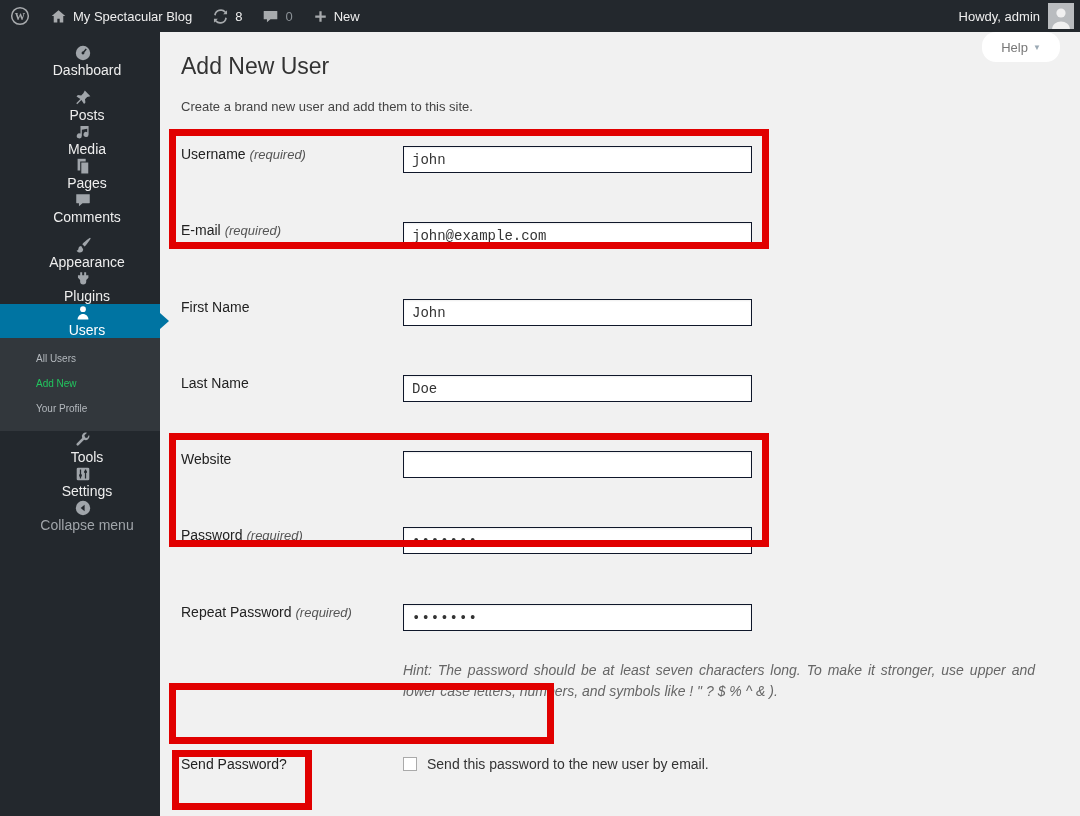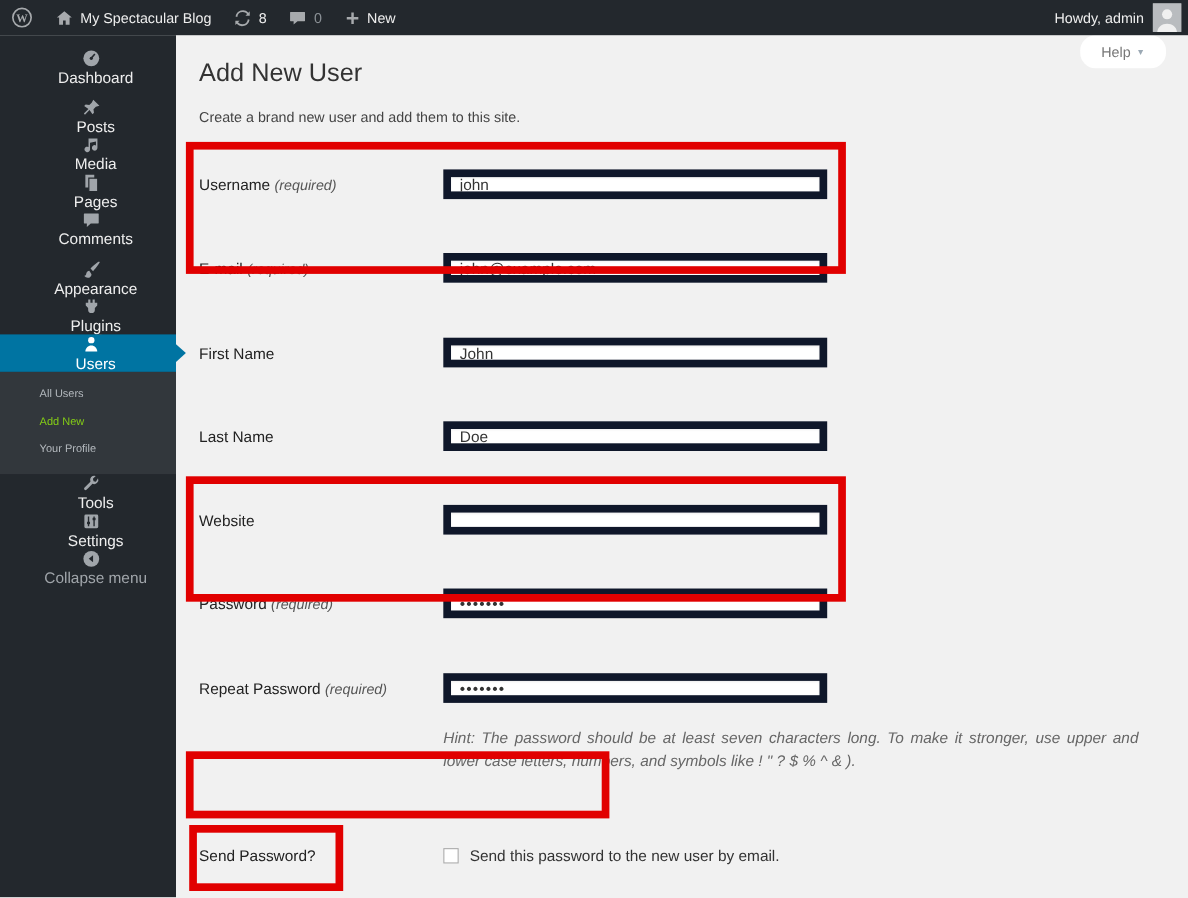--- a/index.html
+++ b/index.html
@@ -24,40 +24,40 @@
         font-size:14px; cursor:pointer; position:relative;flex-direction:column; }
   .mi .ico { width:18px; height:18px; margin-right:9px; color:#a0a5aa; flex:0 0 18px; }
   .mi .ico svg { width:18px; height:18px; display:block; fill:currentColor; }
   .mi.dim { color:#a0a5aa; }
   .mi.active { background:#0074a2; color:#fff; }
   .mi.active .ico { color:#fff; }
   .badge { margin-left:7px; min-width:18px; height:18px; line-height:18px; border-radius:9px;
            background:#d54e21; color:#fff; font-size:11px; text-align:center; padding:0 2px; }
   .submenu { background:#32373c; padding:8px 0 10px 0; list-style:none; }
   .smi { display:block; padding:7px 0 7px 36px; font-size:10px; color:#b4b9be; cursor:pointer; }
-  .smi.current { color:#84cc16; }
+  .smi.current { color:#22c55e; }
   .users-arrow { position:absolute; left:160px; top:313px; width:0; height:0;
                  border:8px solid transparent; border-left:9px solid #0074a2; z-index:11; }
 
   
   .content { position:absolute; top:32px; left:160px; right:0; bottom:0; background:#f1f1f1; }
   .help-tab { position:absolute; top:0; right:20px; width:78px; height:30px; background:#fff;
               color:#777; font-size:13px; display:flex; align-items:center; justify-content:center;
               gap:5px; cursor:pointer;border-radius:14px; }
   .help-tab .tri { font-size:8px; color:#9ba9b4; }
   .page-title { position:absolute; left:21px; top:20px; font-size:23px; font-weight:400; color:#333; line-height:29px; }
   .page-desc { position:absolute; left:21px; top:67px; font-size:13px; color:#444; }
 
   .form { position:absolute; left:21px; top:114px; width:854px; font-size:14px; color:#222; }
-  .frow { display:flex; align-items:center; height:43px; }
+  .frow { display:flex; align-items:flex-start; height:43px; }
   .flabel { width:222px; flex:0 0 222px; color:#222; }
   .req { font-style:italic; font-size:13px; color:#555; margin-left:4px; }
-  .tinput { width:349px; height:27px; background:#fff; border:7px solid #0f172a;
+  .tinput { width:349px; height:27px; background:#fff; border:1px solid #0f172a;
             box-shadow:inset 0 1px 2px rgba(0,0,0,.07); padding:2px 8px; font-size:14px;
-            color:#333; font-family:Liberation Sans, sans-serif; outline:none; }
+            color:#333; font-family:Liberation Mono, monospace; outline:none; }
   .pw { letter-spacing:1px; }
   .gap33 { margin-bottom:33px; } .gap34 { margin-bottom:34px; } .gap13 { margin-bottom:13px; }
 
   .strength-row { padding-left:222px; min-height:64px; margin-bottom:32px; }
   .strength-meter { float:left; width:213px; height:26px; margin-right:12px; background:#ffeb8a;
                     border:1px solid #ffc848; text-align:center; line-height:24px; font-size:14px; color:#333; }
   .pw-hint { font-style:italic; color:#666; font-size:14px; line-height:21px; text-align:justify; }
 
   .send-row { clear:both; margin-bottom:31px; }
   .cb-wrap { display:flex; align-items:center; gap:10px; color:#333; }

